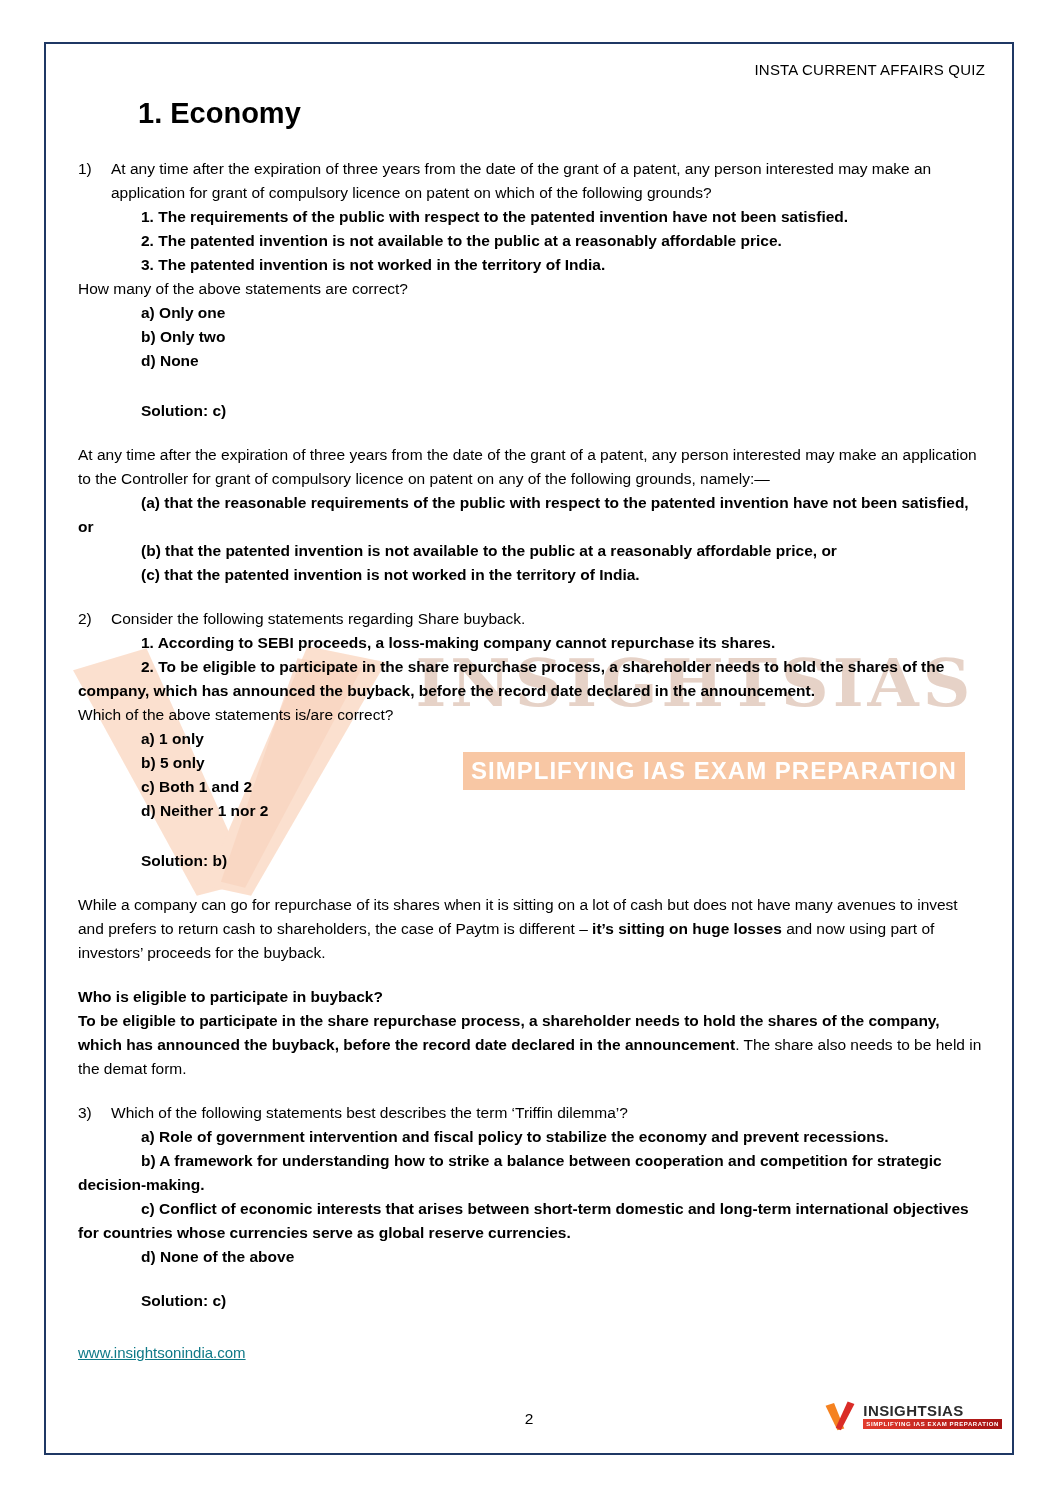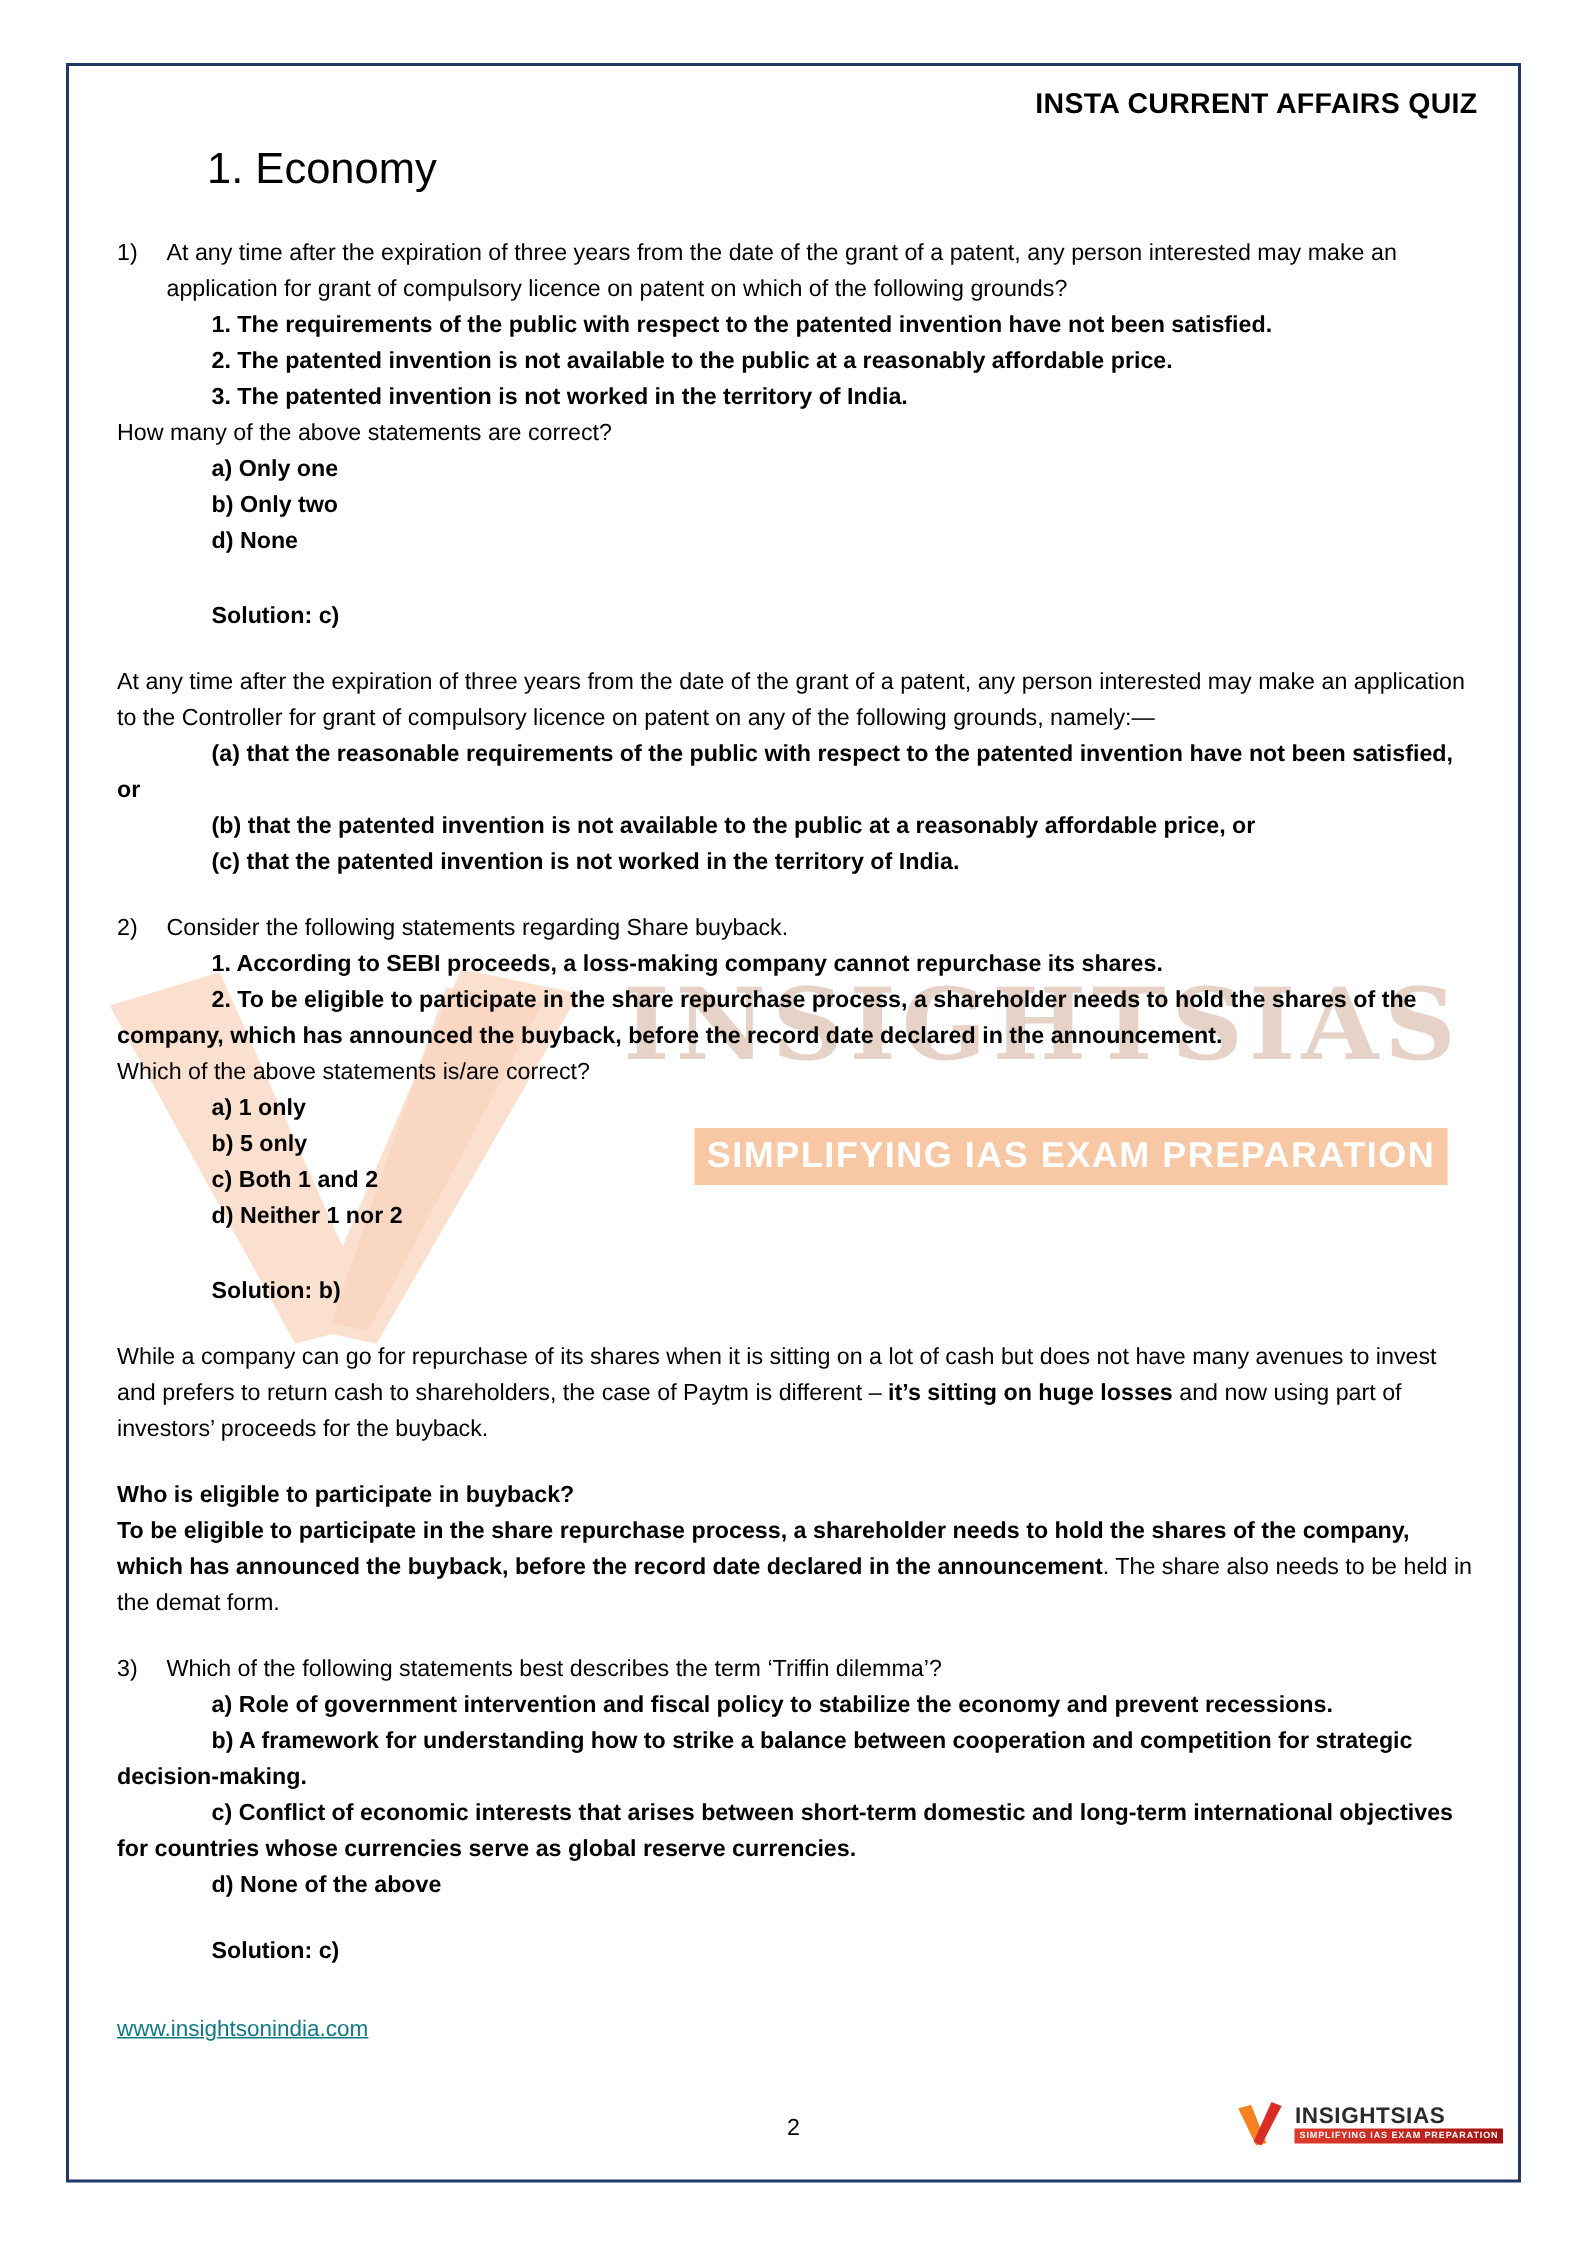--- a/index.html
+++ b/index.html
@@ -14,22 +14,22 @@
   .wm-logo{position:absolute;left:68px;top:642px;width:322px;height:262px;opacity:.5;}
   .wm-brand{position:absolute;left:405px;top:644px;width:580px;text-align:center;
             font-family:"DejaVu Serif","Liberation Serif",serif;font-weight:700;
             font-size:66px;letter-spacing:4px;color:#e6d2c7;white-space:nowrap;}
   .wm-bar{position:absolute;left:463px;top:752px;width:502px;height:38px;background:#f8c7a4;
           color:#fff;font-weight:700;font-size:24px;letter-spacing:1px;
           display:flex;align-items:center;justify-content:center;white-space:nowrap;}
 
   
   .content{position:absolute;left:78px;top:58px;width:907px;z-index:1;font-size:15.5px;line-height:24px;}
-  .doc-header{text-align:right;font-weight:700;font-size:19px;letter-spacing:.2px;}
-  .title{font-size:29px;font-weight:400;margin:14px 0 26px 60px;line-height:1.2;}
+  .doc-header{text-align:right;font-weight:400;font-size:15px;letter-spacing:.2px;}
+  .title{font-size:29px;font-weight:700;margin:14px 0 26px 60px;line-height:1.2;}
   p{margin:0;}
   .q{padding-left:33px;text-indent:-33px;}
   .qno{display:inline-block;width:33px;text-indent:0;}
   .ind{text-indent:63px;font-weight:bold;}
   .b{font-weight:700;}
   .mt1{margin-top:20px;}
   .mt2{margin-top:26px;}
 
   
   .f-site{position:absolute;left:78px;top:1344px;z-index:1;font-size:15px;color:#0f7987;

